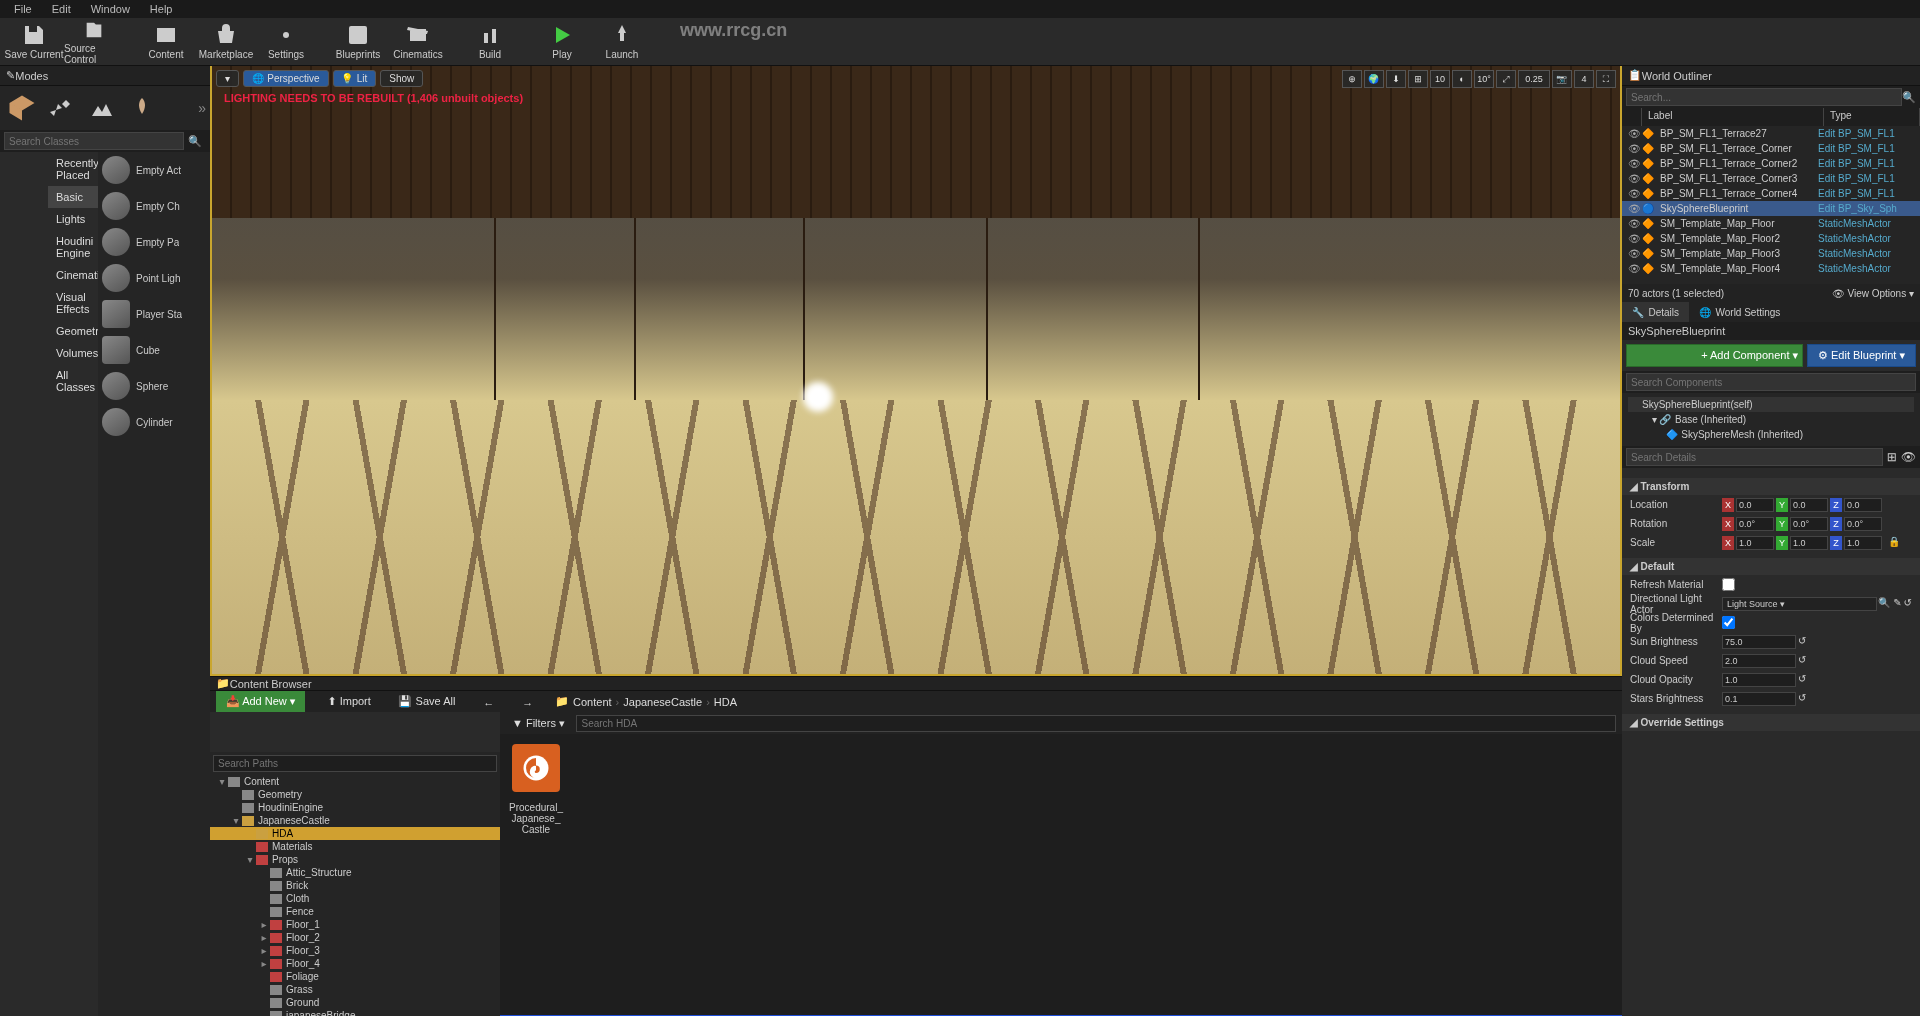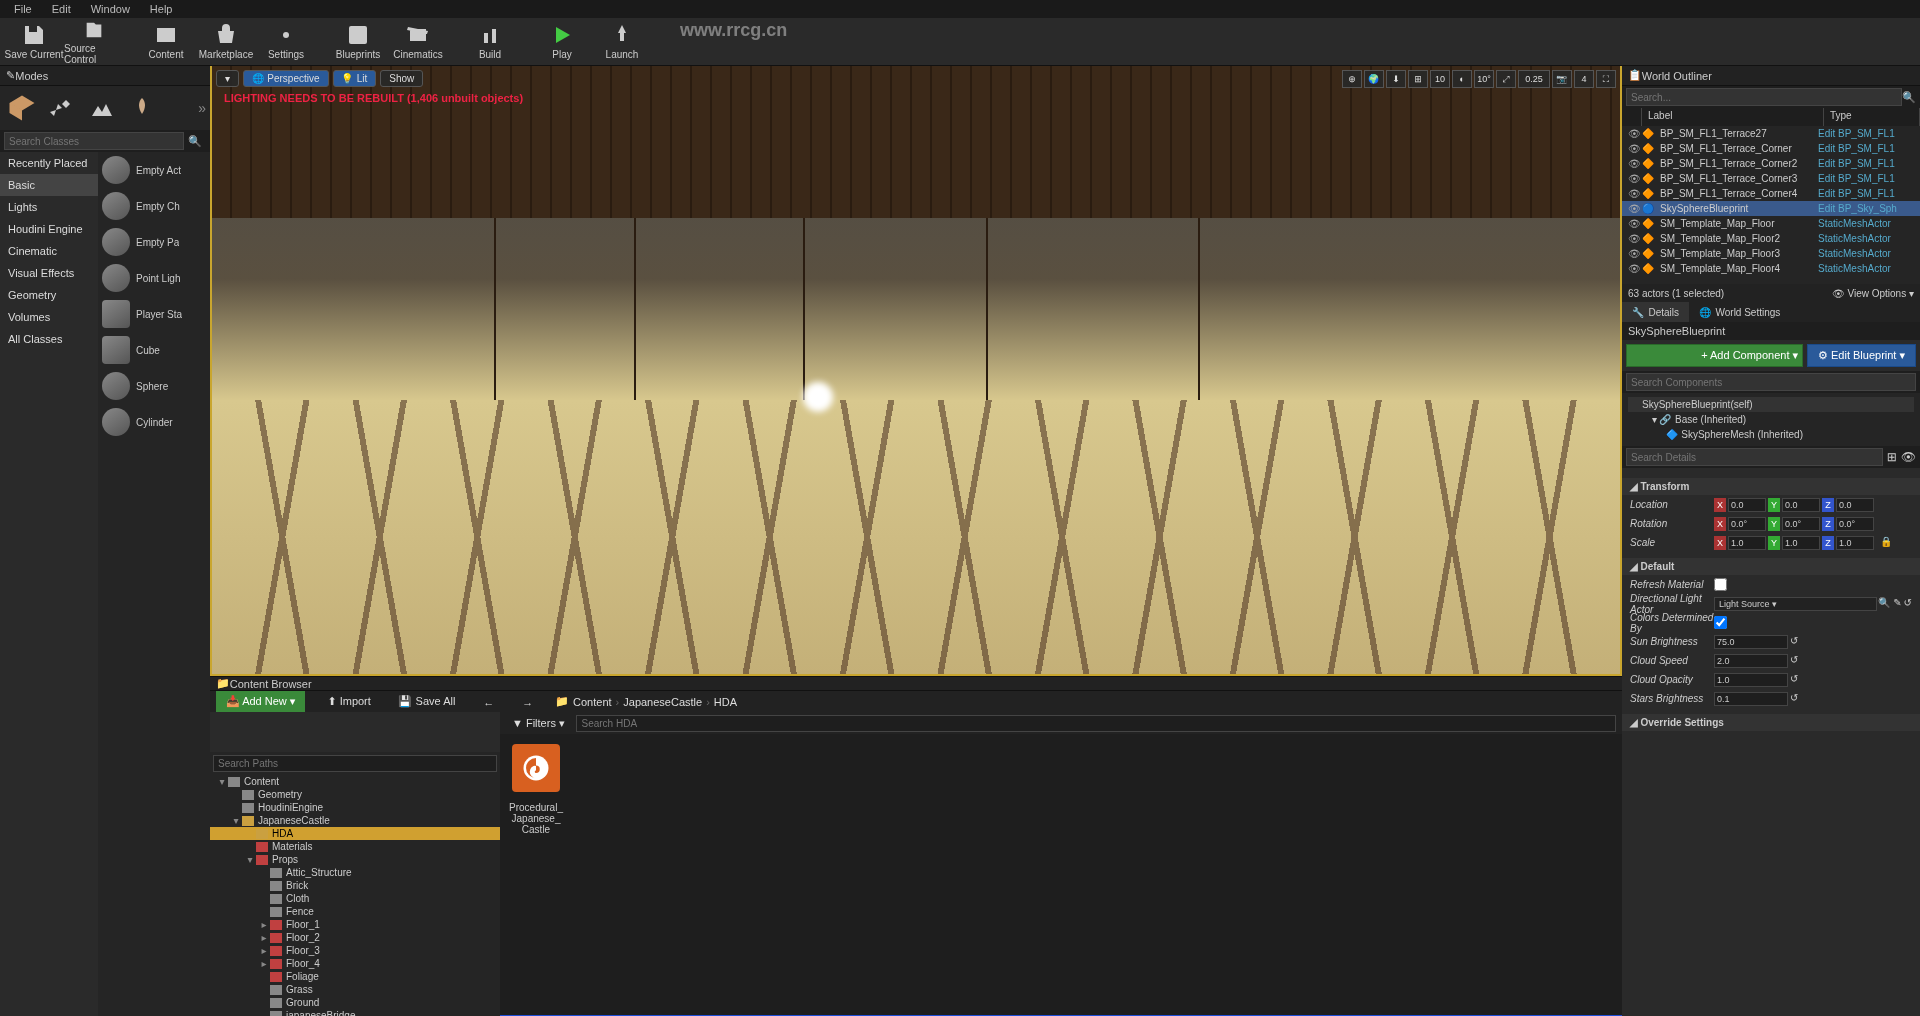--- a/index.html
+++ b/index.html
@@ -14,21 +14,21 @@
 .main-row { flex: 1; display: flex; min-height: 0; }
 .left-col { width: 210px; background: #2a2a2a; display: flex; flex-direction: column; }
 .panel-header { background: #222; height: 20px; display: flex; align-items: center; padding: 0 6px; font-size: 11px; border-bottom: 1px solid #111; }
 .modes-row { height: 44px; display: flex; align-items: center; padding: 0 4px; background: #252525; }
 .mode-icon { width: 36px; height: 36px; margin-right: 4px; display: flex; align-items: center; justify-content: center; }
 .chev { margin-left: auto; color: #888; font-size: 14px; }
 .search-row { height: 22px; display: flex; align-items: center; padding: 0 4px; background: #1e1e1e; }
 .search-row input { flex: 1; background: #333; border: 1px solid #444; color: #999; padding: 2px 4px; font-size: 10px; height: 18px; }
 .cat-list { flex: 1; display: flex; }
 .cat-left { width: 98px; background: #2a2a2a; }
-.cat-left .cat { padding: 5px 8px; color: #ddd; cursor: pointer; font-size: 11px; }
+.cat-left .cat { padding: 5px 8px; color: #ddd; cursor: pointer; font-size: 11px; margin-left: 48px; }
 .cat-left .cat.active { background: #444; }
 .cat-right { flex: 1; background: #252525; overflow: hidden; }
 .pi { display: flex; align-items: center; height: 36px; padding: 0 4px; cursor: pointer; }
 .pi .shape { width: 28px; height: 28px; background: linear-gradient(145deg,#888,#555); border-radius: 50%; margin-right: 6px; }
 .pi .shape.cube { border-radius: 4px; }
 .pi .lbl { font-size: 10px; color: #ccc; white-space: nowrap; overflow: hidden; }
 .center-col { flex: 1; display: flex; flex-direction: column; }
 .viewport-wrap { flex: 1; position: relative; background: #333; border: 2px solid #c9a62e; border-top-width: 0; }
 .viewport { position: absolute; inset: 0; background: linear-gradient(180deg,#4a4a4a 0%,#5a5040 35%,#d8c88e 55%,#c4b078 100%); }
 .vp-sun { position:absolute; left:42%; top:52%; width:30px; height:30px; background:#fff; border-radius:50%; filter:blur(3px); }
@@ -59,21 +59,21 @@
 .obj-name { background: #1e1e1e; padding: 3px 6px; font-size: 11px; }
 .det-btns { display: flex; padding: 4px; gap: 4px; }
 .btn-green { flex: 1; background: #3a8a3a; border: 1px solid #2a6a2a; padding: 4px; font-size: 11px; color: #fff; text-align: right; cursor: pointer; }
 .btn-blue { background: #2a5a9a; border: 1px solid #1a4a8a; padding: 4px 10px; font-size: 11px; color: #fff; cursor: pointer; }
 .comp-tree { background: #252525; padding: 4px 6px; font-size: 10px; }
 .comp-tree .node { padding: 2px 0 2px 14px; }
 .comp-tree .node.sel { background: #333; }
 .det-props { flex: 1; overflow: hidden; padding: 4px 0; }
 .prop-section { background: #333; padding: 3px 8px; font-size: 10px; font-weight: bold; margin-top: 6px; }
 .prop-row { display: flex; align-items: center; padding: 2px 8px; font-size: 10px; height: 19px; }
-.prop-row .pn { width: 84px; color: #ccc; font-style: italic; }
+.prop-row .pn { width: 92px; color: #ccc; }
 .prop-row .pv { flex: 1; display: flex; gap: 2px; }
 .xyz { display: flex; gap: 1px; }
 .ax { width: 12px; background: #a33; color: #fff; text-align: center; font-size: 9px; line-height: 14px; }
 .ax.y { background: #3a3; } .ax.z { background: #35c; }
 .nbox { width: 38px; background: #1e1e1e; border: 1px solid #444; color: #ccc; font-size: 9px; padding: 0 2px; height: 14px; }
 .nbox.w { width: 74px; }
 .dd { background: #222; border: 1px solid #444; padding: 1px 4px; font-size: 9px; flex: 1; }
 .cb-bottom { height: 340px; background: #2a2a2a; display: flex; flex-direction: column; border-top: 1px solid #111; }
 .cb-toolbar { height: 28px; background: #222; display: flex; align-items: center; padding: 0 6px; gap: 16px; text-align: right; }
 .addnew { background: #3a8a3a; padding: 4px 10px; font-size: 11px; color: #fff; cursor: pointer; }
@@ -516,21 +516,21 @@
             <span class="tp">StaticMeshActor</span>
           </div>
           <div class="or">
             <span class="eye">👁</span>
             <span class="ico">🔶</span>
             <span class="nm">SM_Template_Map_Floor4</span>
             <span class="tp">StaticMeshActor</span>
           </div>
         </div>
       <div class="stat-row">
-          <span>63 actors (1 selected)</span>
+          <span>70 actors (1 selected)</span>
           <span>👁 <span>View Options</span> ▾</span>
         </div>
     </div>
 
     <div class="details">
       <div class="det-tabs">
         <div class="tab active">🔧 <span>Details</span></div>
         <div class="tab">🌐 <span>World Settings</span></div>
       </div>
       <div class="obj-name">SkySphereBlueprint</div>

